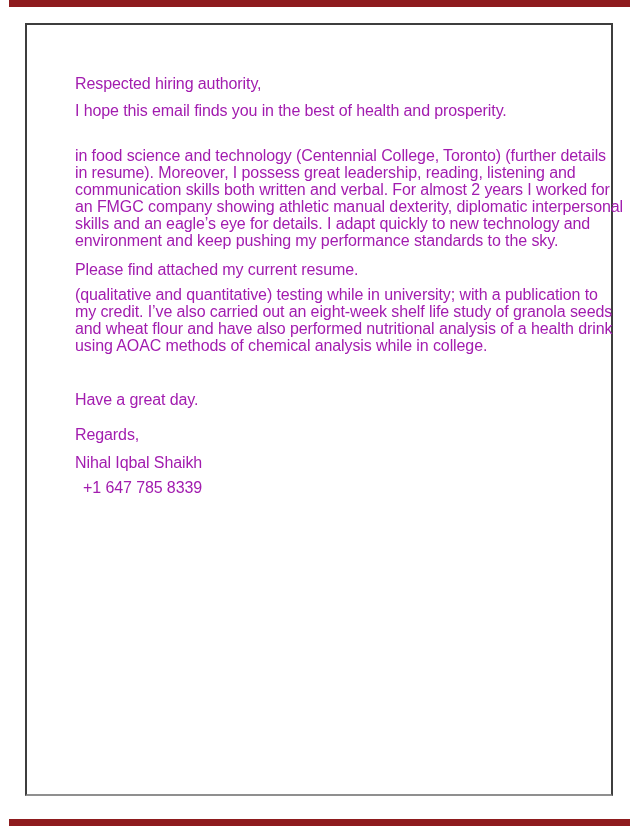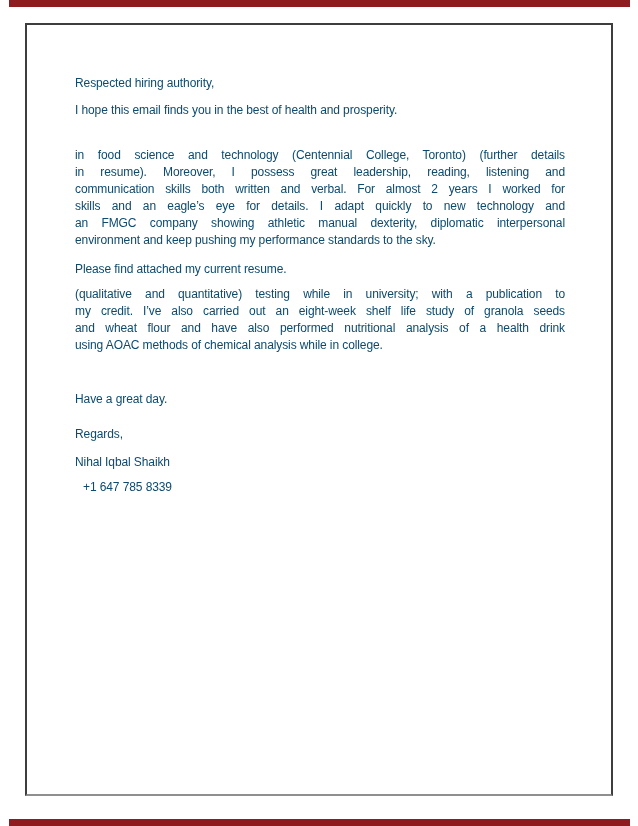--- a/index.html
+++ b/index.html
@@ -32,23 +32,23 @@
     width: 588px;
     height: 773px;
     box-sizing: border-box;
     background: #ffffff;
     border: 2px solid #3e3e3e;
     border-bottom-color: #8f8f8f;
     padding: 50px 46px 0 48px;
   }
 
   .page div {
-    font-size: 12px;
+    font-size: 16px;
     line-height: 17px;
-    color: #0c4a6e;
+    color: #a21caf;
     letter-spacing: -0.1px;
     white-space: nowrap;
   }
   .jline {
     text-align: justify;
     text-align-last: justify;
   }
   .jlast {
     text-align: left;
     text-align-last: left;
@@ -74,22 +74,22 @@
   <div class="page">
 
     <div class="greeting">Respected hiring authority,</div>
 
     <div class="opening">I hope this email finds you in the best of health and prosperity.</div>
 
     <div class="para-qual">
       <div class="jline">in food science and technology (Centennial College, Toronto) (further details</div>
       <div class="jline">in resume). Moreover, I possess great leadership, reading, listening and</div>
       <div class="jline">communication skills both written and verbal. For almost 2 years I worked for</div>
+      <div class="jline">an FMGC company showing athletic manual dexterity, diplomatic interpersonal</div>
       <div class="jline">skills and an eagle’s eye for details. I adapt quickly to new technology and</div>
-      <div class="jline">an FMGC company showing athletic manual dexterity, diplomatic interpersonal</div>
       <div class="jlast">environment and keep pushing my performance standards to the sky.</div>
     </div>
 
     <div class="attachment">Please find attached my current resume.</div>
 
     <div class="para-works">
       <div class="jline">(qualitative and quantitative) testing while in university; with a publication to</div>
       <div class="jline">my credit. I’ve also carried out an eight-week shelf life study of granola seeds</div>
       <div class="jline">and wheat flour and have also performed nutritional analysis of a health drink</div>
       <div class="jlast">using AOAC methods of chemical analysis while in college.</div>

